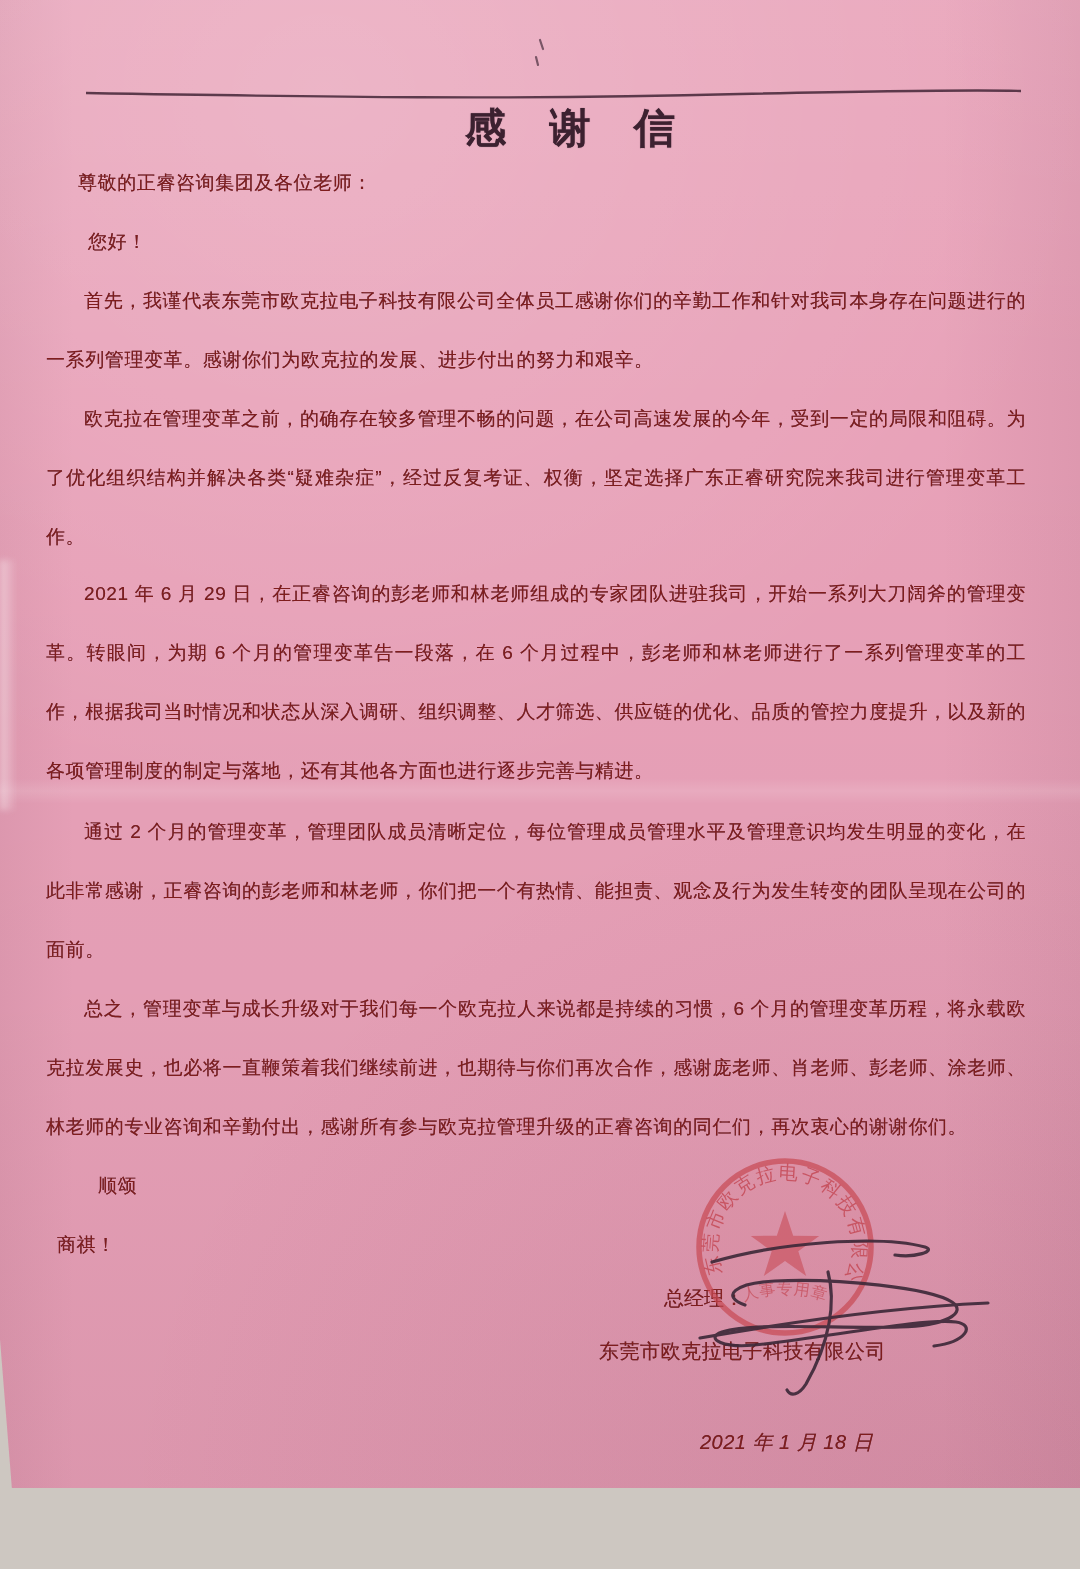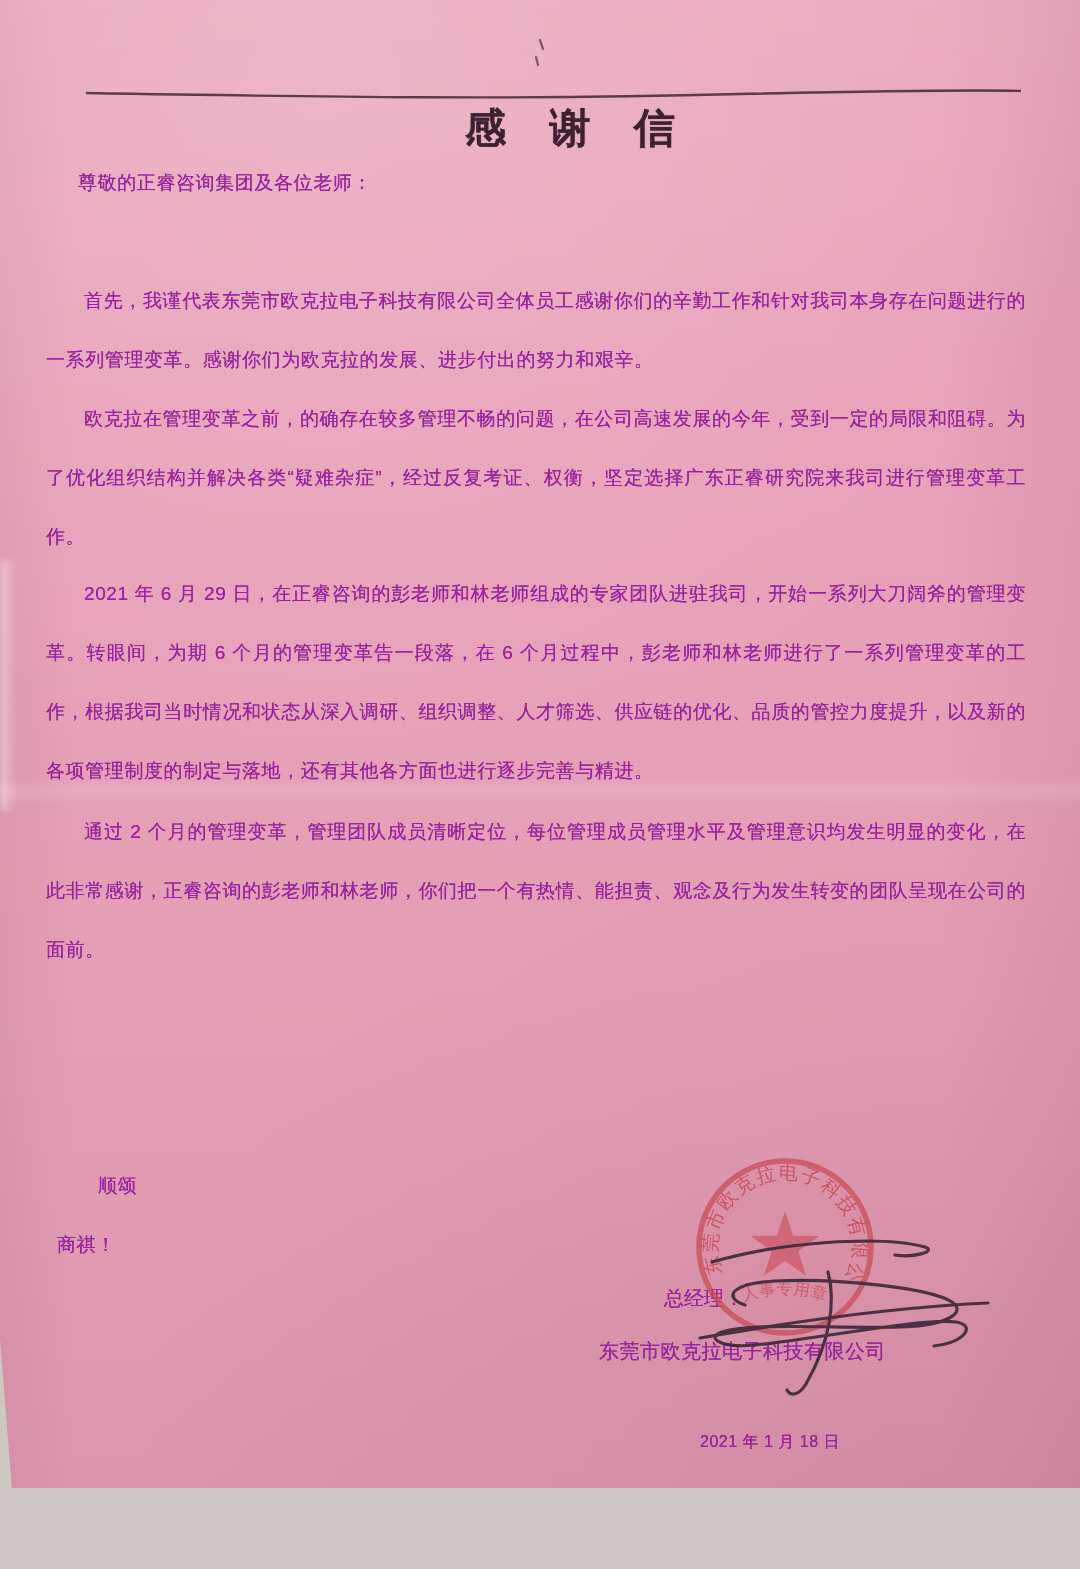--- a/index.html
+++ b/index.html
@@ -30,21 +30,21 @@
     position:absolute;left:0;top:560px;width:16px;height:250px;
     background:linear-gradient(90deg, rgba(250,238,240,0.55), rgba(250,238,240,0));
     filter:blur(3px);
   }
   .crease{
     position:absolute;left:0;right:0;top:778px;height:26px;
     background:linear-gradient(180deg, rgba(255,255,255,0) 0%, rgba(255,255,255,0.12) 50%, rgba(255,255,255,0) 100%);
   }
 
   
-  .ink{color:#a21caf;text-shadow:0 0 0.6px rgba(74,40,60,0.75);}
+  .ink{color:#7f1d1d;text-shadow:0 0 0.6px rgba(74,40,60,0.75);}
   .title{
     position:absolute;top:101px;left:0;width:100%;
     text-align:center;
     font-size:41px;font-weight:600;
     letter-spacing:16px;
     color:#3c2130;
     text-shadow:0 0 0.8px rgba(60,33,48,0.8);
     transform:translateX(38px);
   }
   .line-block{
@@ -54,48 +54,50 @@
   }
   .no-justify{text-align:left;}
   .para{text-indent:38px;}
   .salutation{text-indent:32px;}
   .greeting{text-indent:42px;}
   .shunsong{text-indent:52px;}
   .shangqi{text-indent:11px;}
 
   .sig-label{position:absolute;left:664px;top:1286px;font-size:20px;line-height:24px;}
   .company-line{position:absolute;left:599px;top:1339px;font-size:20px;letter-spacing:0.5px;line-height:24px;}
-  .date-line{position:absolute;left:700px;top:1430px;font-size:16px;letter-spacing:0.5px;line-height:24px;}
+  .date-line{position:absolute;left:700px;top:1430px;font-size:20px;letter-spacing:0.5px;line-height:24px;font-style:italic;}
 
   
   .overlay{position:absolute;left:0;top:0;pointer-events:none;}
   .seal-soft{filter:blur(0.4px);}
 </style>
 </head>
 <body>
 
 <div class="stage">
 
   <div class="paper"></div>
   <div class="edge-highlight"></div>
   <div class="crease"></div>
 
   <div class="title">感 谢 信</div>
 
   <div class="line-block no-justify salutation ink" style="top:153px">尊敬的正睿咨询集团及各位老师：</div>
 
+  <div class="line-block no-justify greeting ink" style="top:212px">您好！</div>
 
   <div class="line-block para ink" style="top:389px">欧克拉在管理变革之前，的确存在较多管理不畅的问题，在公司高速发展的今年，受到一定的局限和阻碍。为了优化组织结构并解决各类“疑难杂症”，经过反复考证、权衡，坚定选择广东正睿研究院来我司进行管理变革工作。</div>
 
   <div class="line-block para ink" style="top:271px">首先，我谨代表东莞市欧克拉电子科技有限公司全体员工感谢你们的辛勤工作和针对我司本身存在问题进行的一系列管理变革。感谢你们为欧克拉的发展、进步付出的努力和艰辛。</div>
 
   <div class="line-block para ink" style="top:564px">2021 年 6 月 29 日，在正睿咨询的彭老师和林老师组成的专家团队进驻我司，开始一系列大刀阔斧的管理变革。转眼间，为期 6 个月的管理变革告一段落，在 6 个月过程中，彭老师和林老师进行了一系列管理变革的工作，根据我司当时情况和状态从深入调研、组织调整、人才筛选、供应链的优化、品质的管控力度提升，以及新的各项管理制度的制定与落地，还有其他各方面也进行逐步完善与精进。</div>
 
   <div class="line-block para ink" style="top:802px">通过 2 个月的管理变革，管理团队成员清晰定位，每位管理成员管理水平及管理意识均发生明显的变化，在此非常感谢，正睿咨询的彭老师和林老师，你们把一个有热情、能担责、观念及行为发生转变的团队呈现在公司的面前。</div>
 
+  <div class="line-block para ink" style="top:979px">总之，管理变革与成长升级对于我们每一个欧克拉人来说都是持续的习惯，6 个月的管理变革历程，将永载欧克拉发展史，也必将一直鞭策着我们继续前进，也期待与你们再次合作，感谢庞老师、肖老师、彭老师、涂老师、林老师的专业咨询和辛勤付出，感谢所有参与欧克拉管理升级的正睿咨询的同仁们，再次衷心的谢谢你们。</div>
 
   <div class="line-block no-justify shangqi ink" style="top:1215px">商祺！</div>
 
   <div class="line-block no-justify shunsong ink" style="top:1156px">顺颂</div>
 
   <div class="sig-label ink">总经理：</div>
   <div class="company-line ink">东莞市欧克拉电子科技有限公司</div>
   <div class="date-line ink">2021 年 1 月 18 日</div>
 
   <svg class="overlay" width="1080" height="1569" viewBox="0 0 1080 1569">

